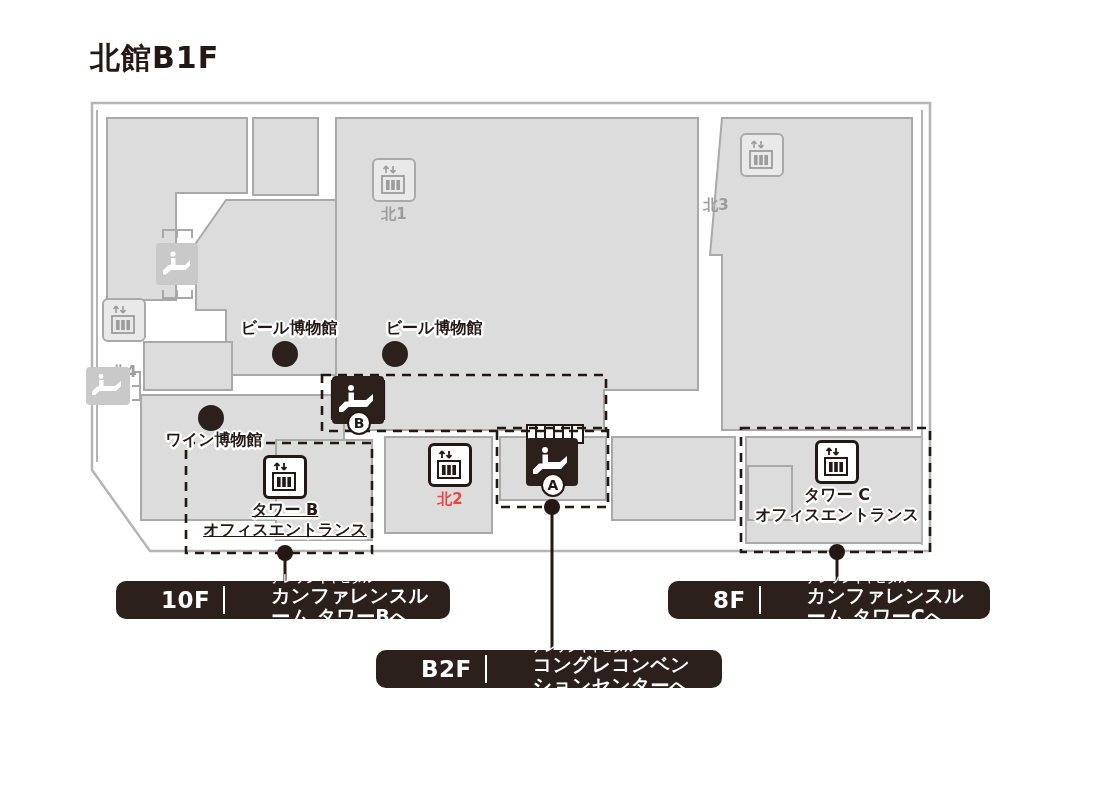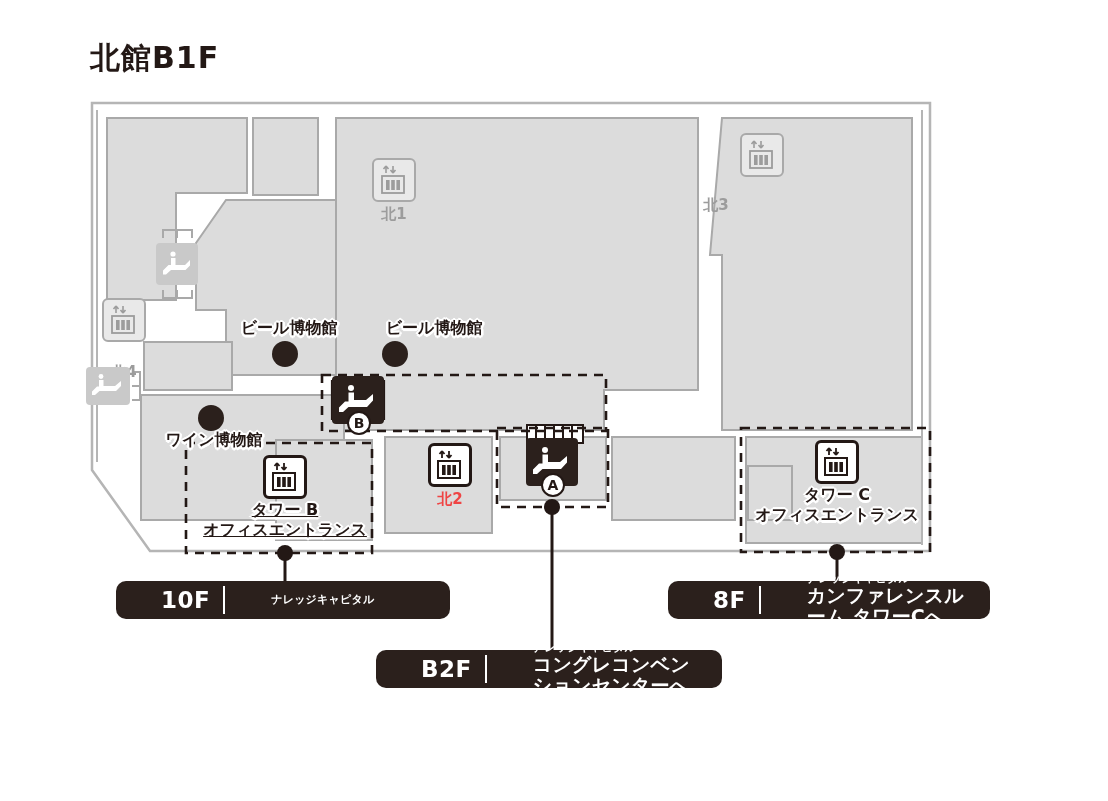--- a/index.html
+++ b/index.html
@@ -359,20 +359,21 @@
 
   <div class="link-dot" style="left:285px; top:553px;"></div>
   <div class="link-dot" style="left:837px; top:552px;"></div>
   <div class="link-dot" style="left:552px; top:507px;"></div>
 
   <div class="callout" style="left:116px; top:581px; width:334px;">
     <div class="floor">10F</div>
     <div class="divider"></div>
     <div class="texts">
       <div class="sup">ナレッジキャピタル</div>
+      <div class="main">カンファレンスルーム タワーBへ</div>
     </div>
   </div>
 
   <div class="callout" style="left:668px; top:581px; width:322px;">
     <div class="floor">8F</div>
     <div class="divider"></div>
     <div class="texts">
       <div class="sup">ナレッジキャピタル</div>
       <div class="main">カンファレンスルーム タワーCへ</div>
     </div>

